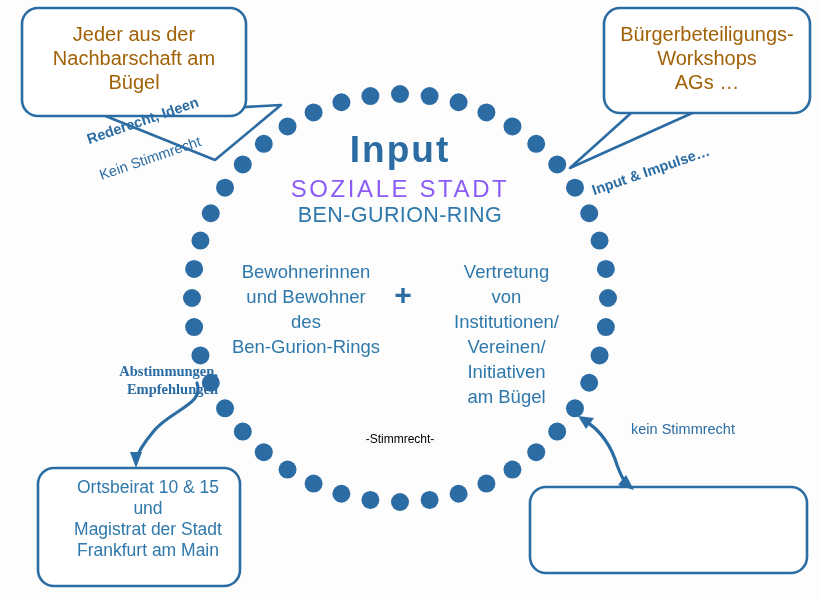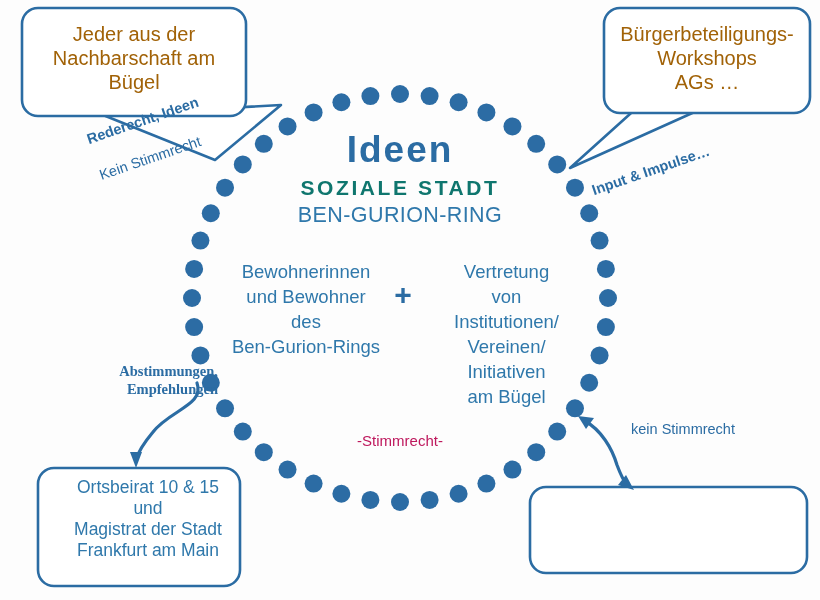--- a/index.html
+++ b/index.html
@@ -69,43 +69,42 @@
     font-size: 17.5px;
     color: #2f78ab;
   }
   .title-main {
     font-size: 37px;
     font-weight: bold;
     color: #2b6ca3;
     letter-spacing: 2px;
   }
   .title-sub1 {
-    font-size: 21px;
-    color: #0f766e;
+    font-size: 24px;
+    color: #8b5cf6;
     letter-spacing: 2.6px;
-    font-weight: bold;
   }
   .title-sub2 {
     font-size: 21.5px;
     color: #2f78ab;
     letter-spacing: 0.4px;
   }
   .col-text {
     font-size: 18.5px;
     color: #2f78ab;
     line-height: 1.35;
   }
   .plus-sign {
     font-size: 30px;
     font-weight: bold;
     color: #2b6ca3;
   }
   .stimmrecht-label {
-    font-size: 15px;
-    color: #be185d;
+    font-size: 12px;
+    color: #000000;
   }
   .annot {
     position: absolute;
     color: #2b6ca3;
     line-height: 1.25;
     white-space: pre-line;
   }
   .annot-bold {
     font-weight: bold;
     font-size: 14.5px;
@@ -220,21 +219,21 @@
   </div>
 
   <div class="txt bubble-text" style="left:606px; top:22px; width:202px;">Bürgerbeteiligungs-
 Workshops
 AGs …</div>
 
   <div class="annot rot-right" style="left:583px; top:163px;">
     <div class="annot-bold">Input &amp; Impulse…</div>
   </div>
 
-  <div class="txt title-main" style="left:250px; top:128px; width:300px;">Ideen</div>
+  <div class="txt title-main" style="left:250px; top:128px; width:300px;">Input</div>
   <div class="txt title-sub1" style="left:250px; top:175px; width:300px;">SOZIALE STADT</div>
   <div class="txt title-sub2" style="left:250px; top:203px; width:300px;">BEN-GURION-RING</div>
 
   <div class="txt col-text" style="left:216px; top:260px; width:180px;">Bewohnerinnen
 und Bewohner
 des
 Ben-Gurion-Rings</div>
 
   <div class="txt plus-sign" style="left:388px; top:277px; width:30px;">+</div>
 

